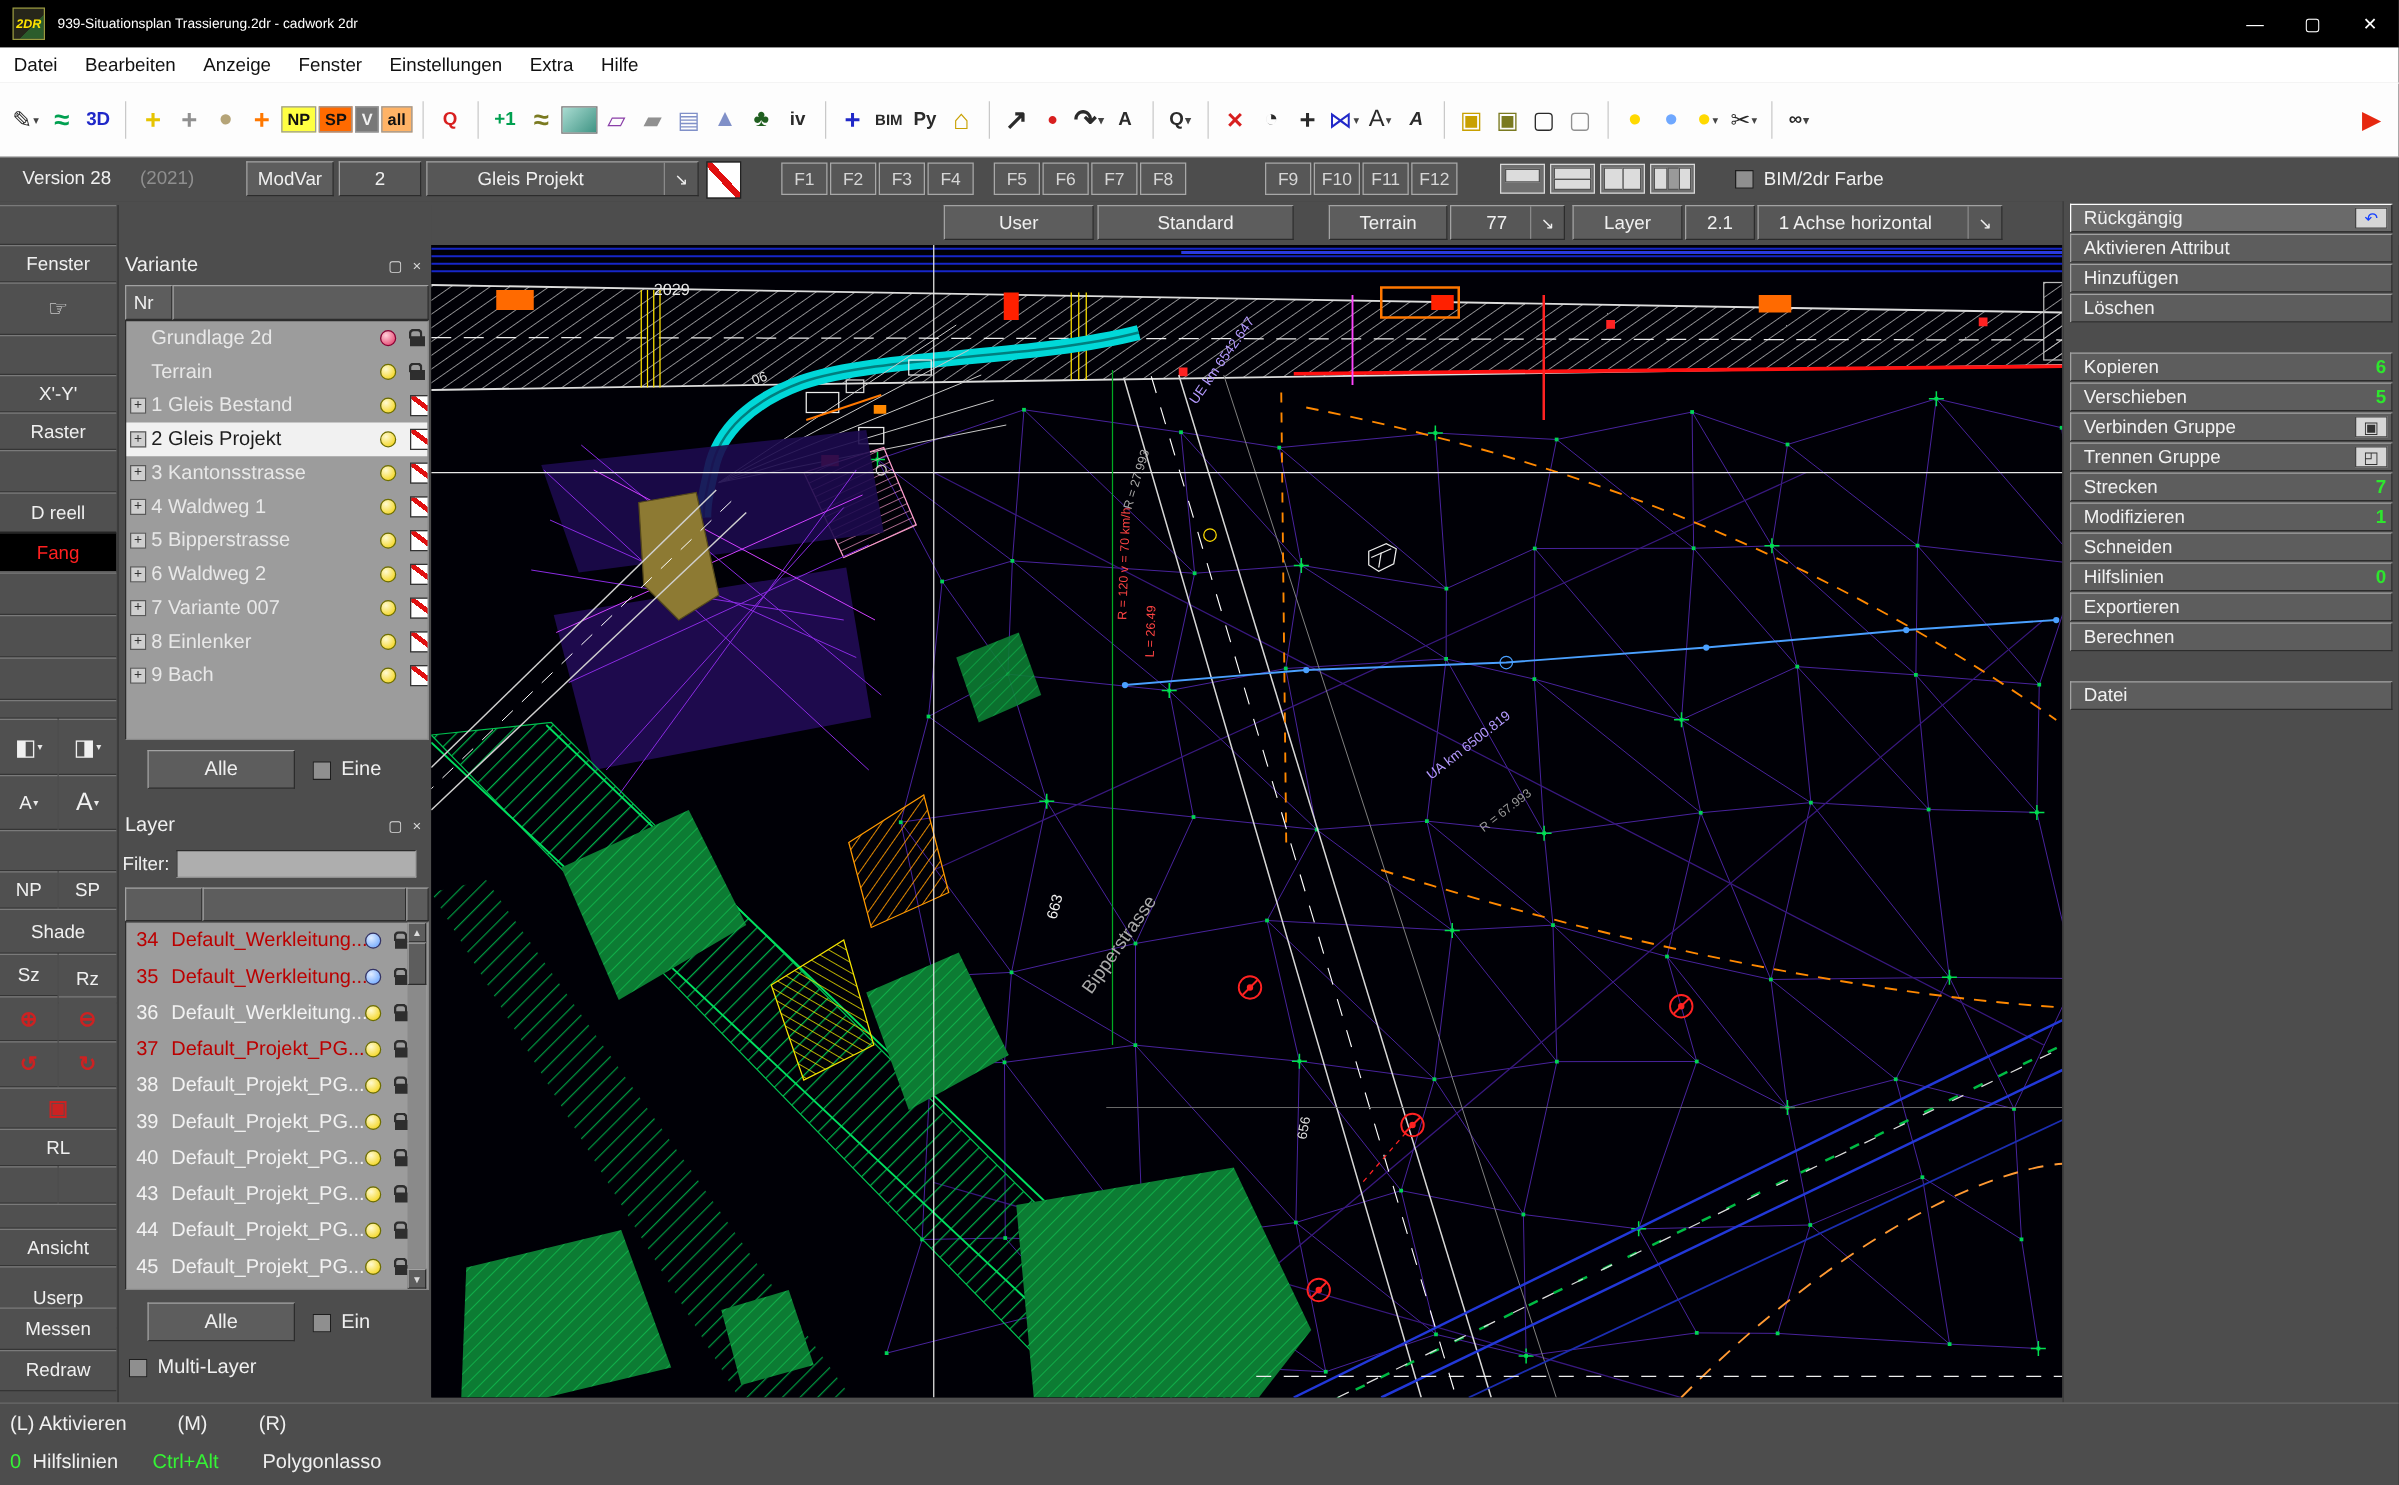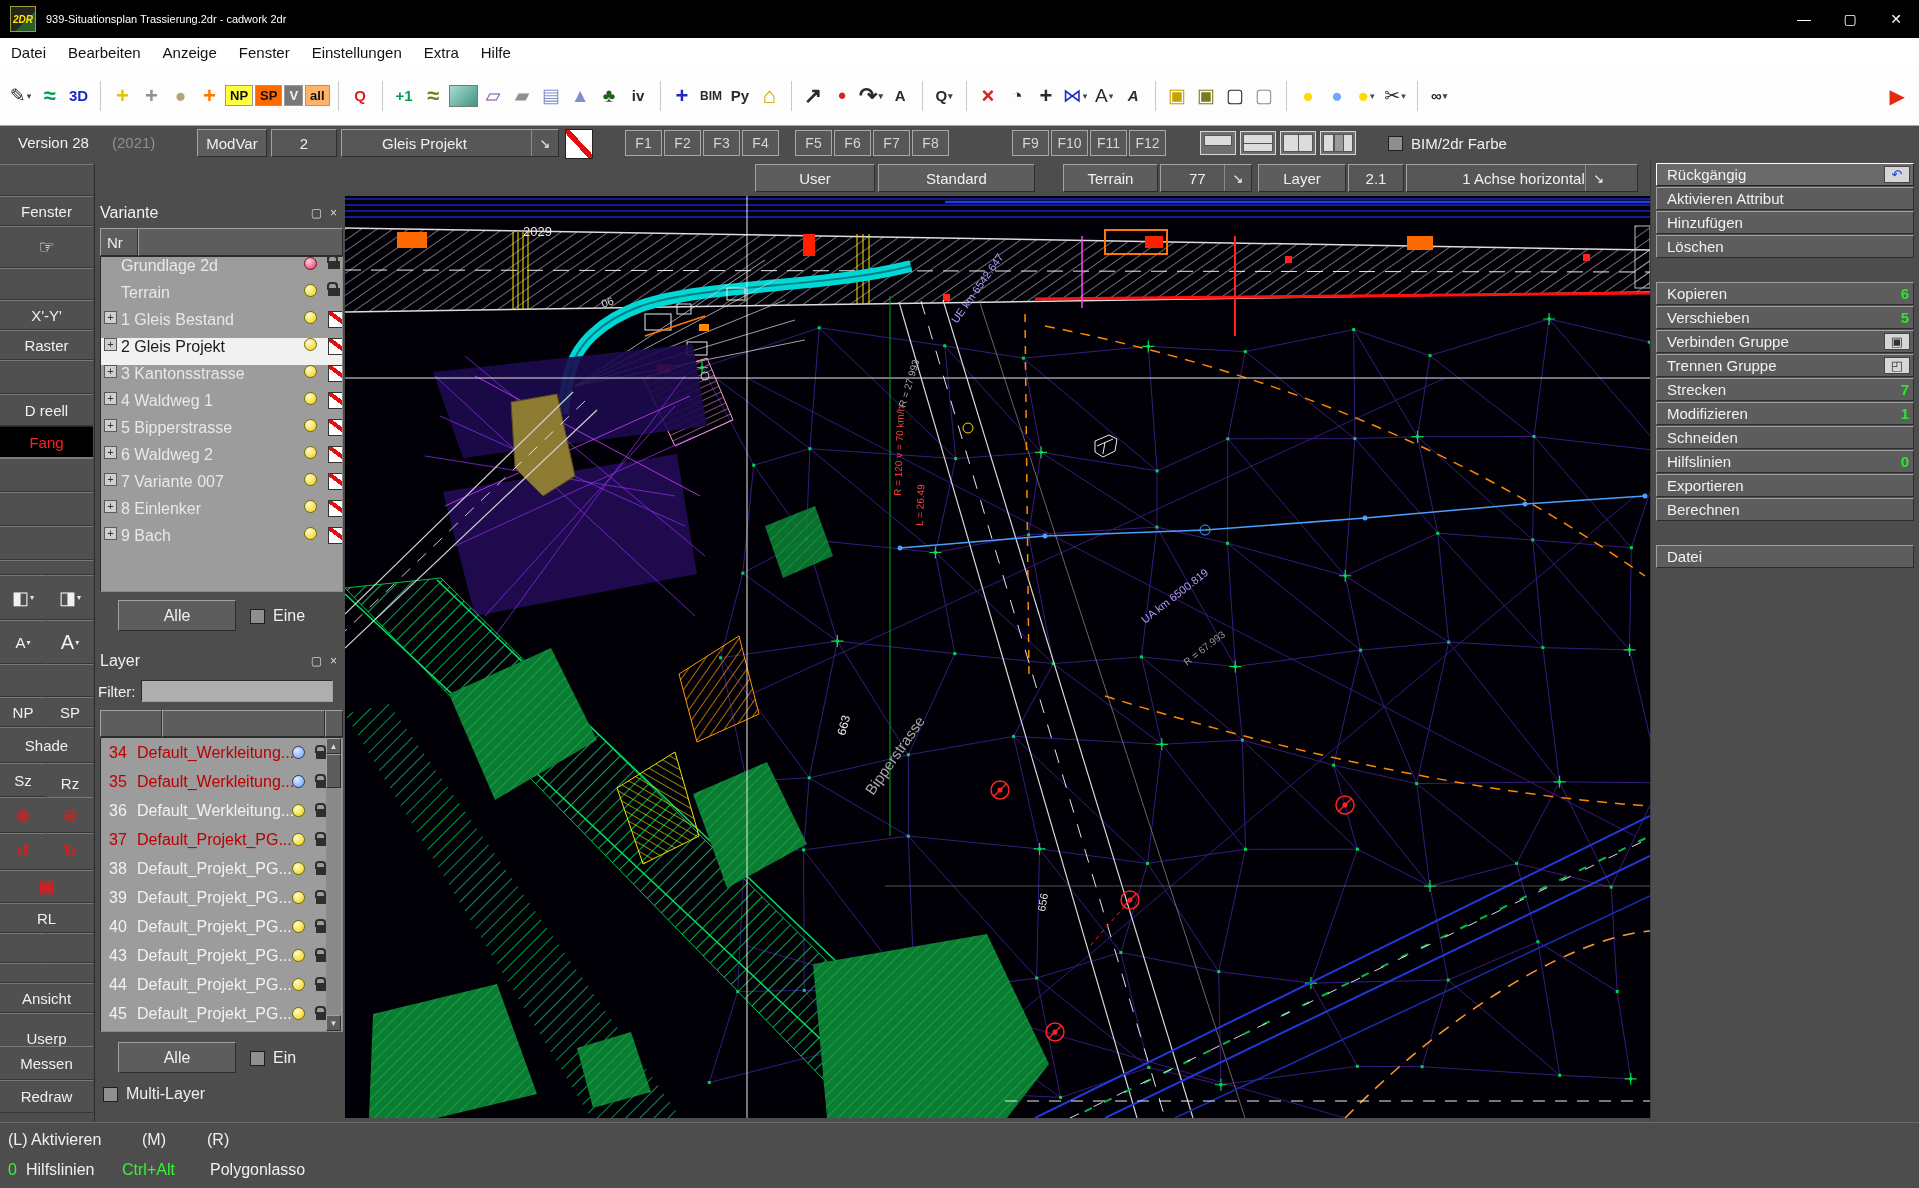--- a/index.html
+++ b/index.html
@@ -64,21 +64,21 @@
   .sico-red{color:#cc2222;font-size:17px;font-weight:bold}
   .caret-s::after{content:"▾";font-size:8px;margin-left:1px;color:#e8e8e8}
   
   .panels{left:95px;top:164px;width:250px;height:958px;background:#4d4d4d}
   .ptitle{position:absolute;left:5px;width:243px;height:26px;color:#f0f0f0;font-size:16px;display:flex;align-items:center}
   .ptools{margin-left:auto;display:flex;gap:8px;margin-right:6px;color:#d8d8d8;font-size:12px}
   .phead{position:absolute;left:5px;width:243px;display:flex}
   .phc{background:#5d5d5d;border:1px solid;border-color:#a2a2a2 #2c2c2c #2c2c2c #a2a2a2;height:100%;
        box-sizing:border-box;color:#f0f0f0;font-size:15px;display:flex;align-items:center;padding-left:6px}
   .plist{position:absolute;left:5px;width:243px;background:#9c9c9c;border:1px solid;border-color:#2c2c2c #8a8a8a #8a8a8a #2c2c2c;box-sizing:border-box;overflow:hidden}
-  .vrow{height:27px;display:flex;align-items:flex-start;font-size:16px;color:#e8e8e8;position:relative}
+  .vrow{height:27px;display:flex;align-items:center;font-size:16px;color:#e8e8e8;position:relative}
   .vrow[data-sel="true"]{background:#f1f1f1;color:#1d1d1d}
   .exp{width:13px;height:13px;margin:0 4px 0 3px;background:#cfcfcf;border:1px solid #5a5a5a;color:#333;
        font-size:11px;line-height:11px;text-align:center;box-sizing:border-box;flex:none}
   .exp:empty{visibility:hidden}
   .bulb{position:absolute;left:203px;width:13px;height:13px;border-radius:50%;border:1px solid #6e6e00;box-sizing:border-box}
   .bulb[data-kind="yellow"]{background:radial-gradient(circle at 35% 30%,#fffad0,#f2cf00)}
   .bulb[data-kind="red"]{background:radial-gradient(circle at 35% 30%,#ffd0da,#e03060);border-color:#803}
   .bulb[data-kind="blue"]{background:radial-gradient(circle at 35% 30%,#e0ecff,#5f9fff);border-color:#336}
   .ric{position:absolute;left:227px}
   .ric[data-kind="swatch"]{width:20px;height:15px;border:1px solid #333;
@@ -252,21 +252,21 @@
 <div class="abs viewrow">
   <div class="abs btn3d" style="left:755px;top:3px;width:120px;height:28px">User</div>
   <div class="abs btn3d" style="left:878px;top:3px;width:157px;height:28px">Standard</div>
   <div class="abs btn3d" style="left:1063px;top:3px;width:95px;height:28px">Terrain</div>
   <div class="abs fld" style="left:1160px;top:3px;width:92px;height:28px;justify-content:space-between;padding-left:28px">
     <span>77</span>
     <span class="drop">↘</span>
   </div>
   <div class="abs btn3d" style="left:1258px;top:3px;width:88px;height:28px">Layer</div>
   <div class="abs fld" style="left:1348px;top:3px;width:56px;height:28px">2.1</div>
-  <div class="abs fld" style="left:1406px;top:3px;width:232px;height:28px;justify-content:center;padding-left:30px">
+  <div class="abs fld" style="left:1406px;top:3px;width:196px;height:28px;justify-content:space-between;padding-left:16px">
     <span>1 Achse horizontal</span>
     <span class="drop">↘</span>
   </div>
   <div class="abs fld" style="left:1658px;top:3px;width:100px;height:28px;justify-content:space-between;padding-left:20px">
     <span>1:500</span>
     <span class="drop">↘</span>
   </div>
   <div class="abs btn3d" style="left:1783px;top:3px;width:52px;height:28px">m</div>
   <div class="abs fld" style="left:1838px;top:3px;width:76px;height:28px;justify-content:space-between;padding-left:12px">
     <span>Gon</span>

